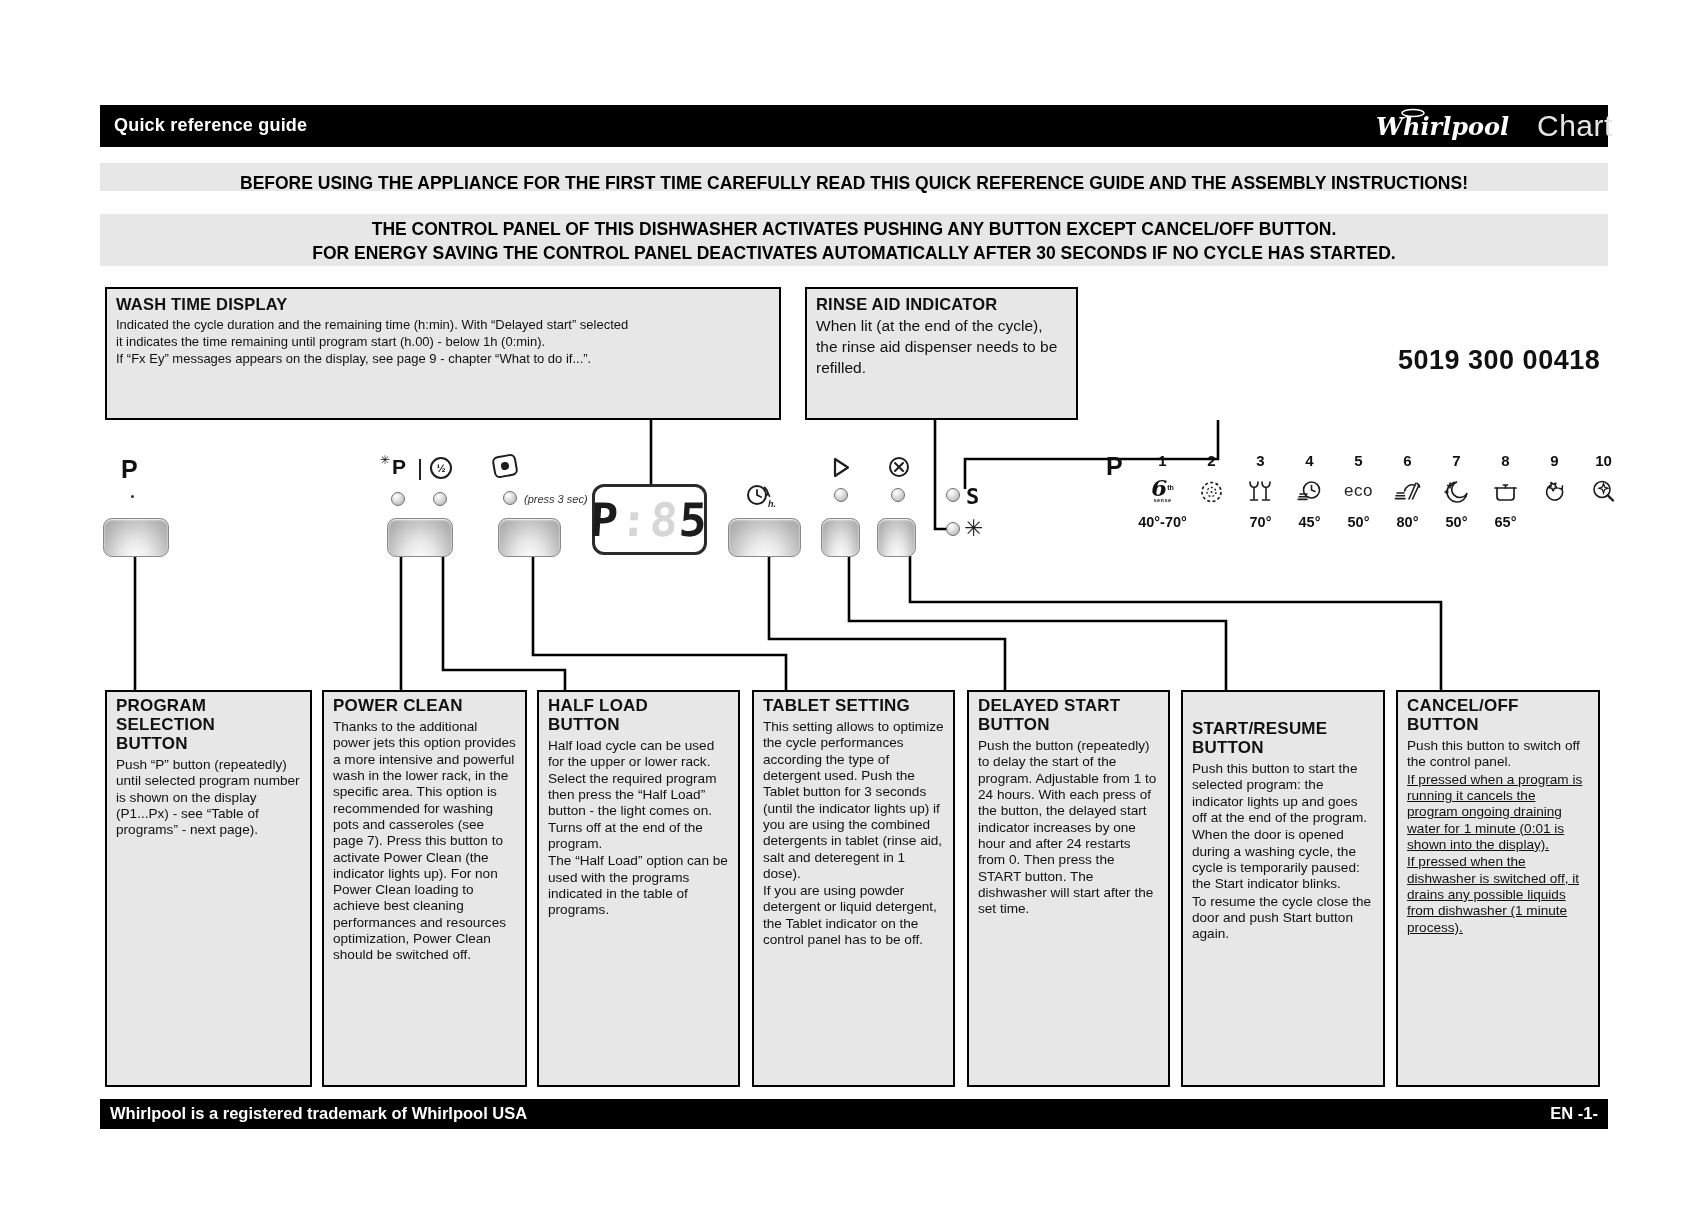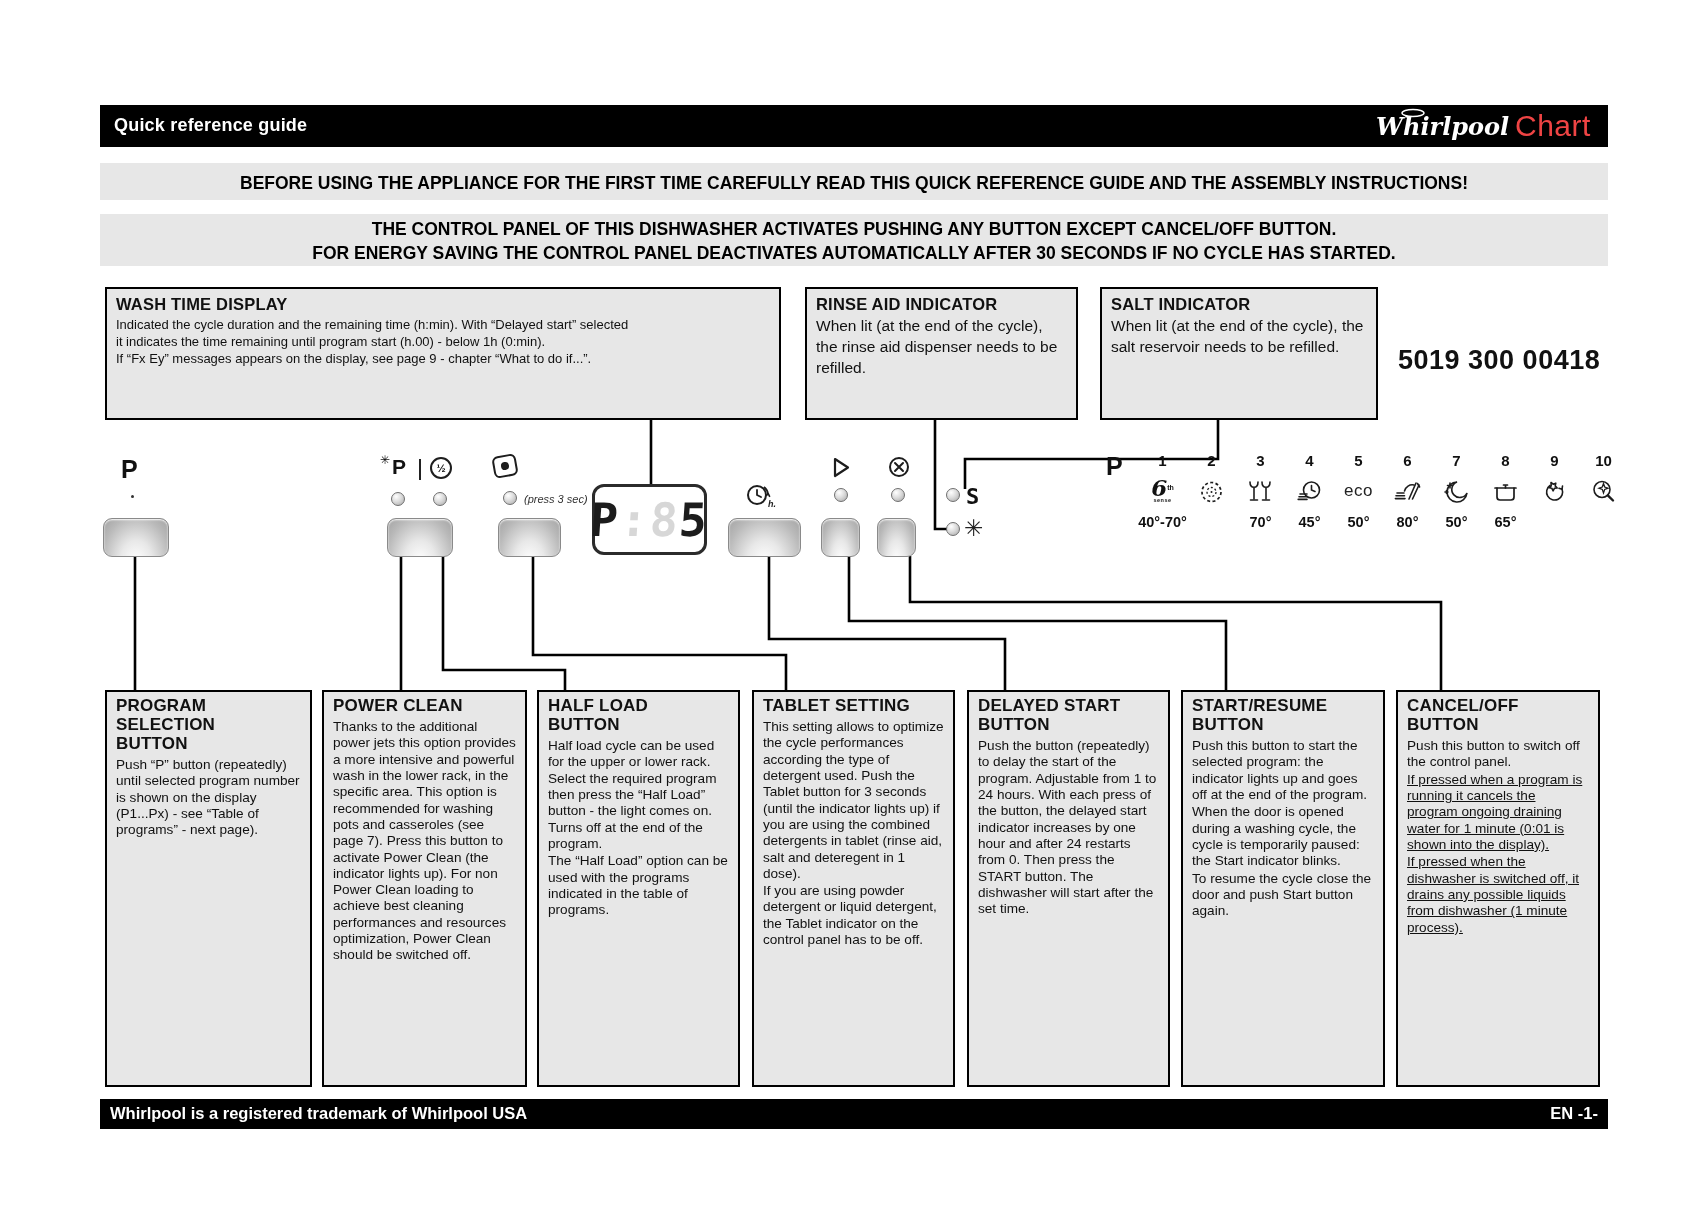--- a/index.html
+++ b/index.html
@@ -7,21 +7,21 @@
   #page {
     position:relative; width:1708px; height:1229px; background:#fff;
     font-family:"Liberation Sans", sans-serif; color:#111; overflow:hidden;
   }
   .abs { position:absolute; }
 
   
   .blackbar { background:#000; color:#fff; }
   .hdr-title { font-size:18px; font-weight:bold; letter-spacing:.2px; }
   .brand { font-family:"DejaVu Serif", serif; font-style:italic; font-weight:bold; font-size:24px; color:#fff; }
-  .chart-lbl { font-size:30px; font-weight:normal; color:#ef4444; letter-spacing:.5px; }
+  .chart-lbl { font-size:30px; font-weight:normal; color:#e5e5e5; letter-spacing:.5px;margin-left:22px; }
 
   
   .banner { background:#e7e7e7; color:#000; text-align:center; font-weight:bold; }
 
   
   .ibox { background:#e7e7e7; border:2.5px solid #000; padding:6px 9px; }
   .ibox h3 { font-size:16.5px; font-weight:bold; margin-bottom:2px; letter-spacing:.2px; }
   .ibox p, .ibox div.ln { font-size:13px; line-height:1.32; }
 
   .partnum { font-size:27px; font-weight:bold; letter-spacing:.5px; }
@@ -111,45 +111,41 @@
     <span class="abs hdr-title" style="left:14px;top:10px;">Quick reference guide</span>
     <span class="abs" style="left:1276px;top:7px;">
       <svg class="icon" width="26" height="10" viewBox="0 0 26 10" style="position:absolute;left:24px;top:-4px;">
           <ellipse cx="13" cy="5" rx="11" ry="3.5" fill="none" stroke="#fff" stroke-width="1.4"></ellipse>
         </svg>
       <span class="brand">Whirlpool</span>
     </span>
     <span class="abs chart-lbl" style="left:1415px;top:4px;">Chart</span>
   </div>
 
-  <div class="abs banner" style="left:100px;top:163px;width:1508px;height:37px;font-size:17.5px;line-height:40px;">
+  <div class="abs banner" style="left:100px;top:163px;width:1508px;height:28px;font-size:17.5px;line-height:40px;">
     <span>BEFORE USING THE APPLIANCE FOR THE FIRST TIME CAREFULLY READ THIS QUICK REFERENCE GUIDE AND THE ASSEMBLY INSTRUCTIONS!</span>
   </div>
 
   <div class="abs banner" style="left:100px;top:214px;width:1508px;height:52px;font-size:17.5px;line-height:24px;padding-top:3px;">
     <div>THE CONTROL PANEL OF THIS DISHWASHER ACTIVATES PUSHING ANY BUTTON EXCEPT CANCEL/OFF BUTTON.</div>
     <div>FOR ENERGY SAVING THE CONTROL PANEL DEACTIVATES AUTOMATICALLY AFTER 30 SECONDS IF NO CYCLE HAS STARTED.</div>
   </div>
 
   <div class="abs ibox" style="left:105px;top:287px;width:676px;height:133px;">
     <h3>WASH TIME DISPLAY</h3>
     <div class="ln">Indicated the cycle duration and the remaining time (h:min). With “Delayed start” selected</div>
     <div class="ln">it indicates the time remaining until program start (h.00) - below 1h (0:min).</div>
     <div class="ln">If “Fx  Ey” messages appears on the display, see page 9 - chapter “What to do if...”.</div>
   </div>
 
   <div class="abs ibox" style="left:805px;top:287px;width:273px;height:133px;">
     <h3>RINSE AID INDICATOR</h3>
     <p style="font-size:15.5px;line-height:1.35;">When lit (at the end of the cycle), the rinse aid dispenser needs to be refilled.</p>
   </div>
 
-  <div class="abs ibox" style="left:1100px;top:287px;width:278px;height:133px;">
-    <h3>SALT INDICATOR</h3>
-    <p style="font-size:15.5px;line-height:1.35;">When lit (at the end of the cycle), the salt reservoir needs to be refilled.</p>
-  </div>
 
   <div class="abs partnum" style="left:1398px;top:345px;">5019 300 00418</div>
 
   <span class="abs p-main" style="left:121px;top:455px;">P</span>
   <span class="abs p-dot" style="left:131px;top:495px;"></span>
   <div class="abs btn" style="left:103px;top:518px;width:66px;height:39px;"></div>
 
   <span class="abs pc-star" style="left:380px;top:453px;">✳</span>
   <span class="abs pc-p" style="left:392px;top:455px;">P</span>
   <span class="abs vdiv" style="left:419px;top:459px;height:21px;"></span>
@@ -353,21 +349,21 @@
     <p>This setting allows to optimize the cycle performances according the type of detergent used. Push the Tablet button for 3 seconds (until the indicator lights up) if you are using the combined detergents in tablet (rinse aid, salt and deteregent in 1 dose).</p>
     <p>If you are using powder detergent or liquid detergent, the Tablet indicator on the control panel has to be off.</p>
   </div>
 
   <div class="abs dbox" style="left:967px;top:690px;width:203px;height:397px;">
     <h3 style="width:150px;">DELAYED START BUTTON</h3>
     <p>Push the button (repeatedly) to delay the start of the program. Adjustable from 1 to 24 hours. With each press of the button, the delayed start indicator increases by one hour and after 24 restarts from 0. Then press the START button. The dishwasher will start after the set time.</p>
   </div>
 
   <div class="abs dbox" style="left:1181px;top:690px;width:204px;height:397px;">
-    <h3 style="width:140px;">START/RESUME BUTTON</h3>
+    <h3 style="width:140px;margin-top:23px;">START/RESUME BUTTON</h3>
     <p>Push this button to start the selected program: the indicator lights up and goes off at the end of the program.</p>
     <p>When the door is opened during a washing cycle, the cycle is temporarily paused: the Start indicator blinks.</p>
     <p>To resume the cycle close the door and push Start button again.</p>
   </div>
 
   <div class="abs dbox" style="left:1396px;top:690px;width:204px;height:397px;">
     <h3 style="width:130px;">CANCEL/OFF BUTTON</h3>
     <p>Push this button to switch off the control panel.</p>
     <p class="u">If pressed when a program is running it cancels the program ongoing draining water for 1 minute (0:01 is shown into the display).</p>
     <p class="u">If pressed when the dishwasher is switched off, it drains any possible liquids from dishwasher (1 minute process).</p>

